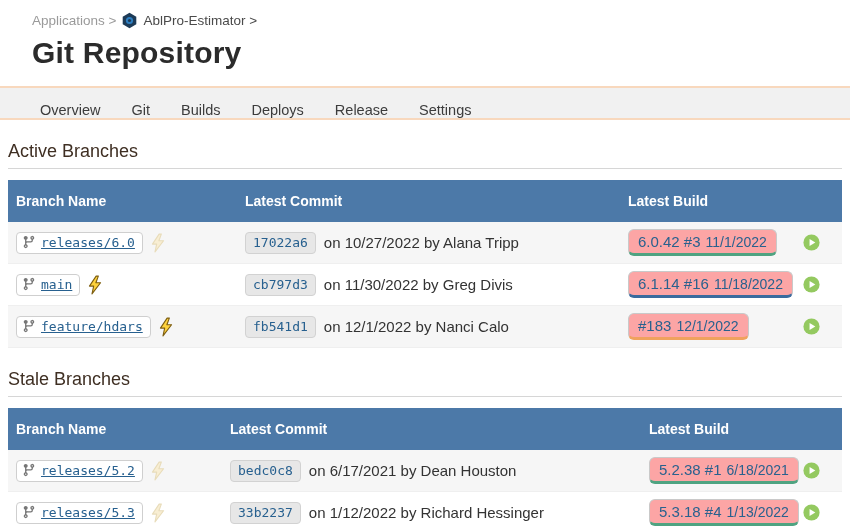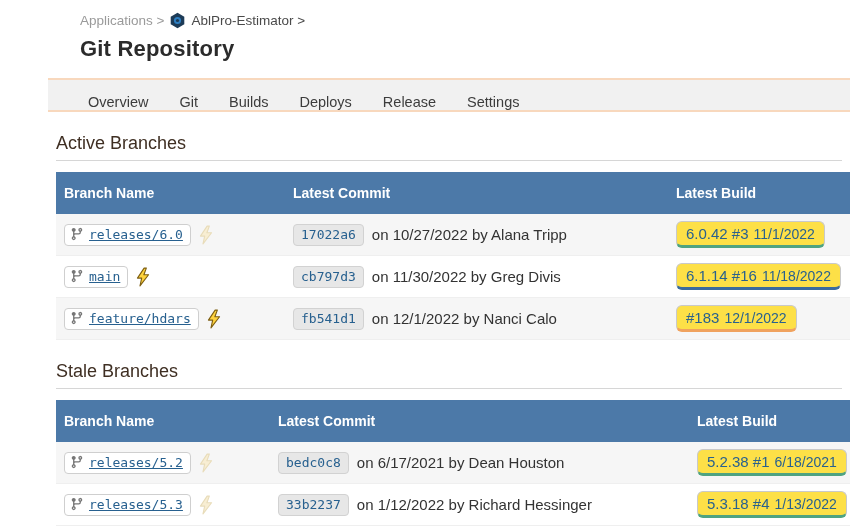--- a/index.html
+++ b/index.html
@@ -1,27 +1,27 @@
 <!DOCTYPE html>
 <html><head>
 <meta charset="utf-8">
 <style>
   * { margin: 0; padding: 0; box-sizing: border-box; }
   html, body { width: 850px; background: #ffffff; font-family: "Liberation Sans", sans-serif; }
-  .page { width: 850px; height: 532px; overflow: hidden; padding-left: 48px; }
+  .page { width: 850px; height: 532px; overflow: hidden; }
 
   
   .breadcrumb { padding: 12px 0 0 32px; font-size: 13.5px; display: flex; align-items: center; gap: 5px; }
   .crumb { color: #9a9a9a; cursor: pointer; }
   .crumb.strong { color: #4a4a4a; }
   .crumb-icon { display: inline-flex; width: 17px; height: 17px; }
   .crumb-icon svg { width: 17px; height: 17px; }
 
   
-  h1.page-title { margin: 7px 0 16px 32px; font-size: 22px; font-weight: 700; color: #2b2b2b; letter-spacing: .2px; }
+  h1.page-title { margin: 7px 0 16px 32px; font-size: 30px; font-weight: 700; color: #2b2b2b; letter-spacing: .2px; }
 
   
   .tabbar { height: 34px; background: #f1f1f1; border-top: 2px solid #f8d8bd; border-bottom: 2px solid #f8d8bd;
             display: flex; align-items: flex-end; padding-left: 40px; gap: 31px; }
   .tab { font-size: 14.5px; color: #3c3c3c; cursor: pointer; }
 
   main { padding: 0 8px; }
 
   
   h2.section-title { font-size: 18px; font-weight: 400; color: #3f2f23; margin: 21px 0 0 0; padding-bottom: 6px; }
@@ -50,21 +50,21 @@
   .bolt-active polygon { fill: #ffd33d; stroke: #7d5e12; stroke-width: 1; stroke-linejoin: round; }
   .bolt-inactive polygon { fill: #f8eed3; stroke: #e8dcba; stroke-width: 1; stroke-linejoin: round; }
 
   
   .commit-badge { font-family: "DejaVu Sans Mono", monospace; font-size: 13px; color: #27608f;
                   background: #e7e7e7; border: 1px solid #d2d2d2; border-radius: 4px; padding: 2px 7px 3px; cursor: pointer; }
   .commit-text { margin-left: 8px; white-space: nowrap; }
 
   
   .build-cell { justify-content: space-between; padding-right: 22px; }
-  .build-badge { display: inline-flex; align-items: baseline; background: #fde047; border: 1px solid #c9c9c9;
+  .build-badge { display: inline-flex; align-items: baseline; background: #fca5a5; border: 1px solid #c9c9c9;
                  border-bottom: 3px solid #4fa381; border-radius: 6px; padding: 3px 9px 3px; cursor: pointer; }
   .build-label { font-size: 15px; color: #29618e; white-space: nowrap; }
   .build-date { font-size: 14px; color: #29618e; margin-left: 5px; white-space: nowrap; }
 
   .play-btn { border: none; background: transparent; width: 17px; height: 17px; padding: 0; cursor: pointer; display: inline-flex; }
   .play-btn svg { width: 17px; height: 17px; }
 </style>
 </head>
 <body>
 

